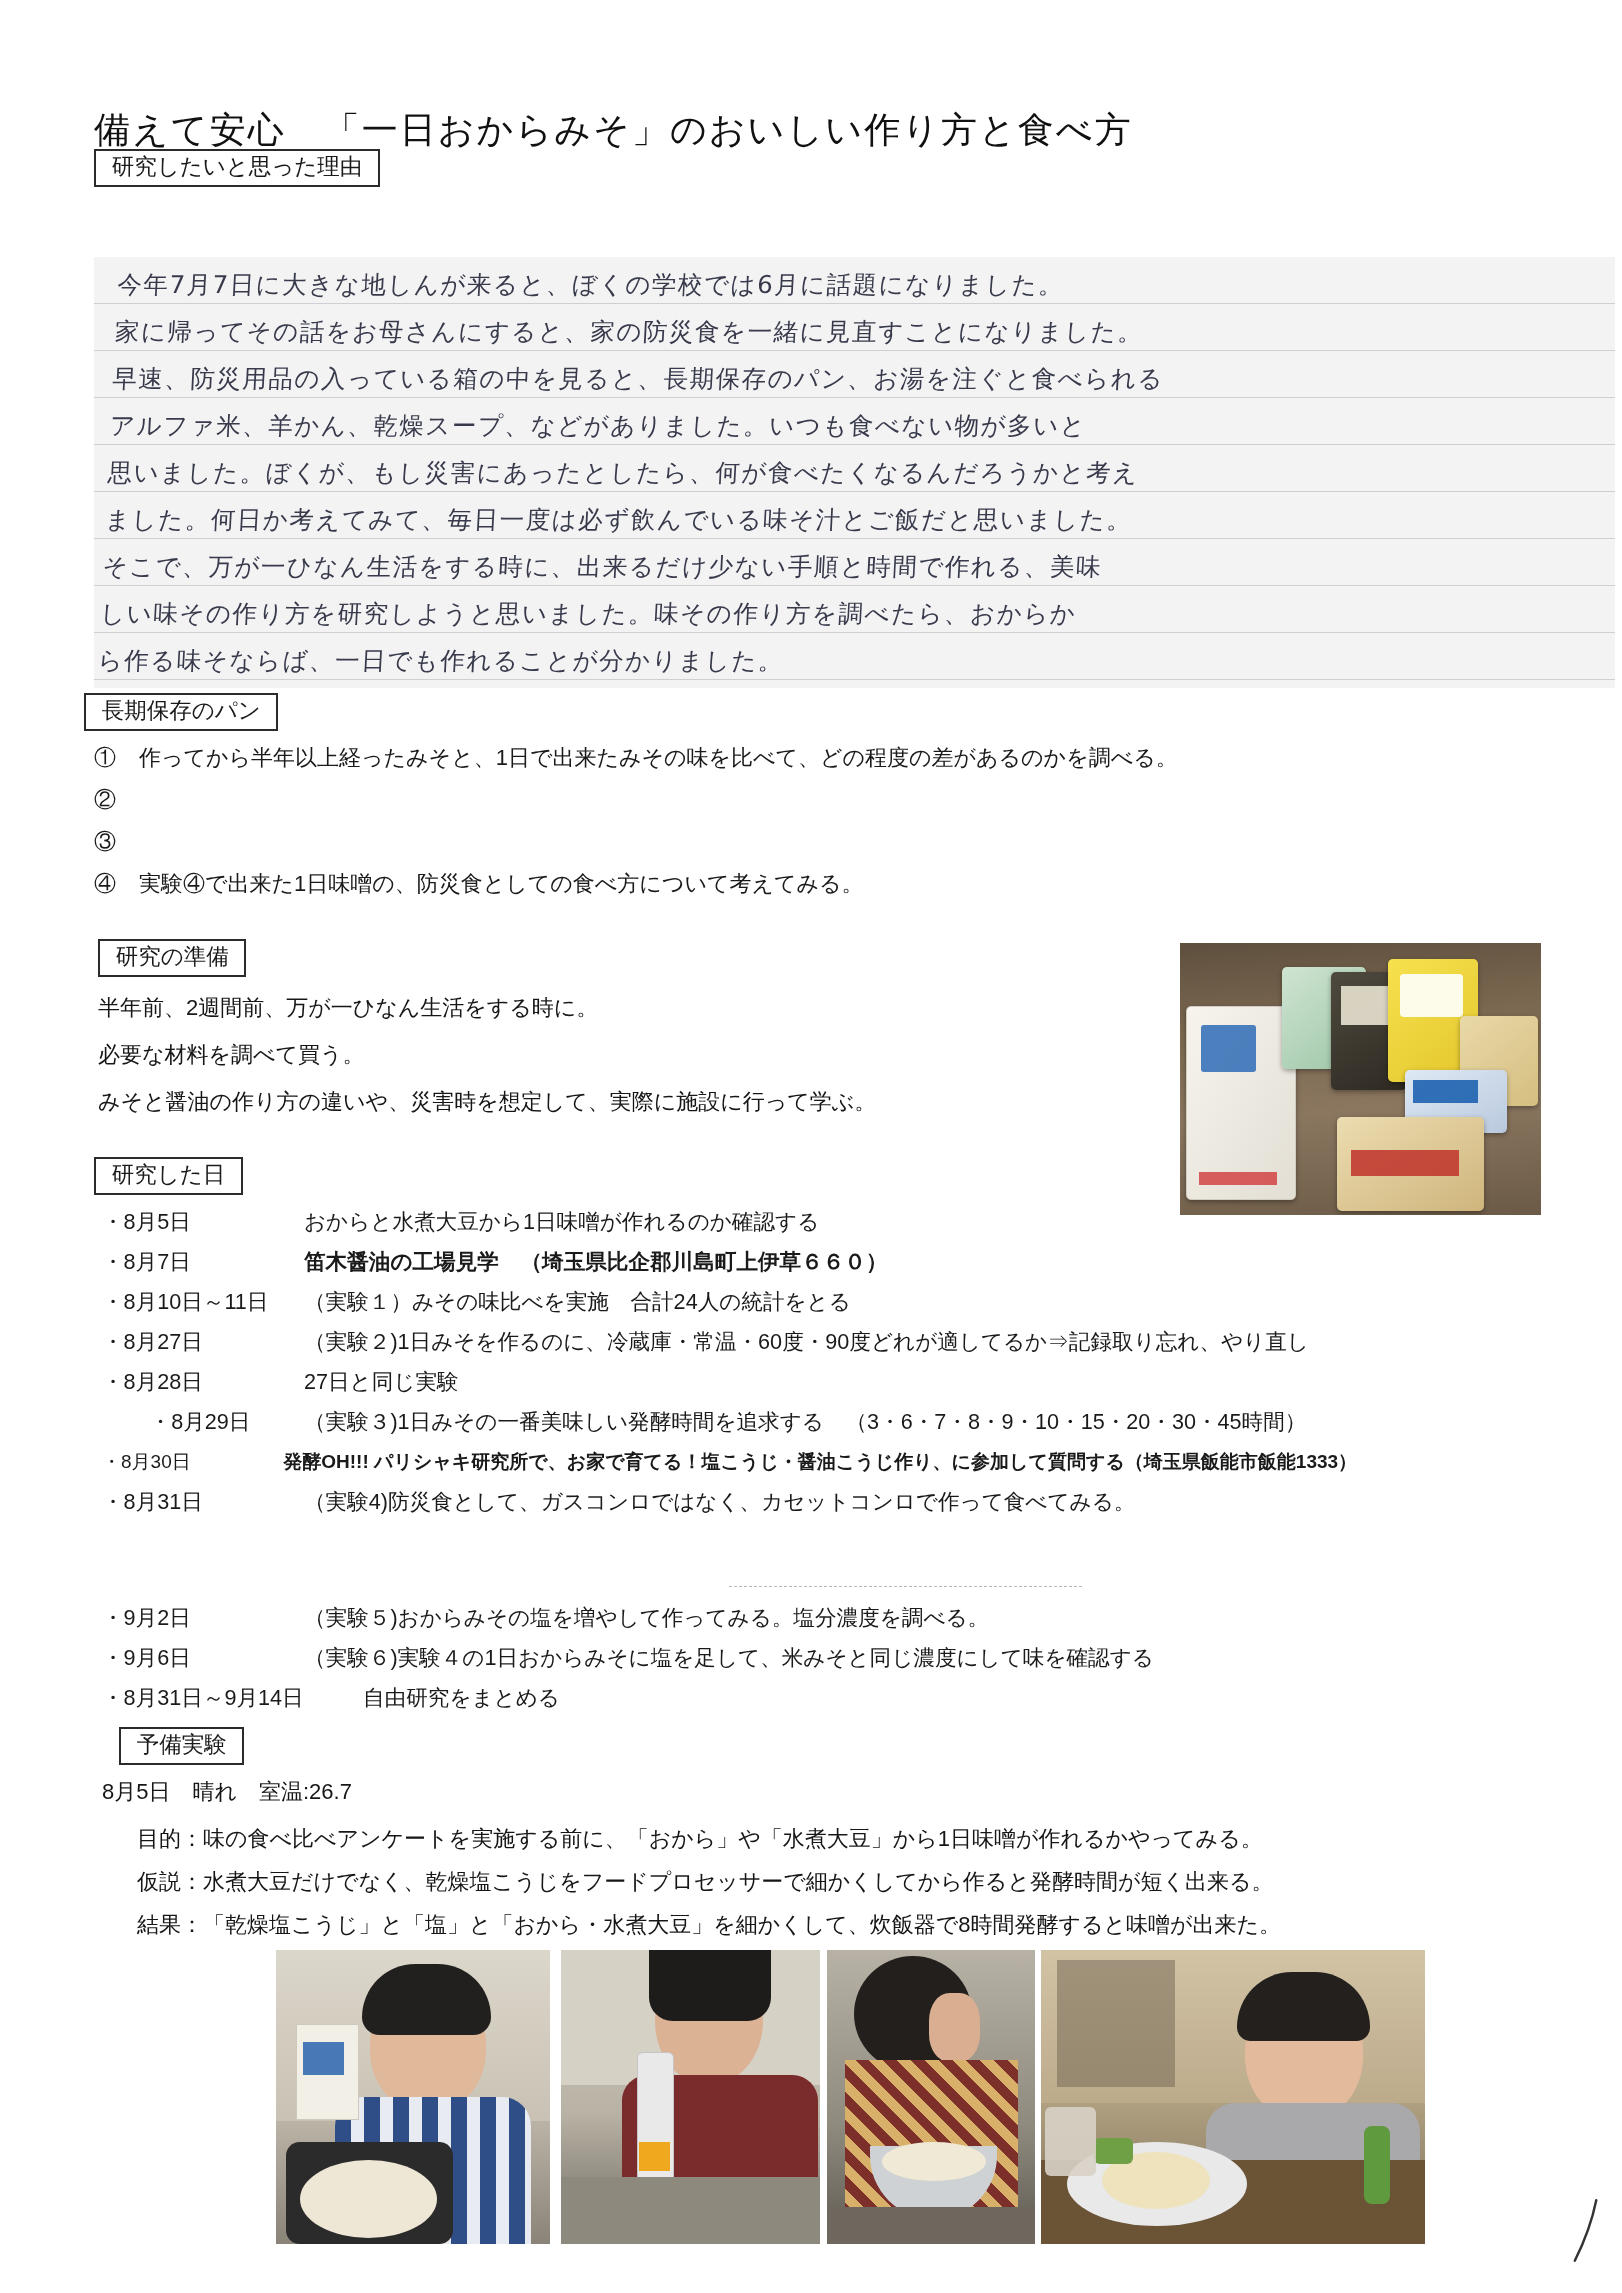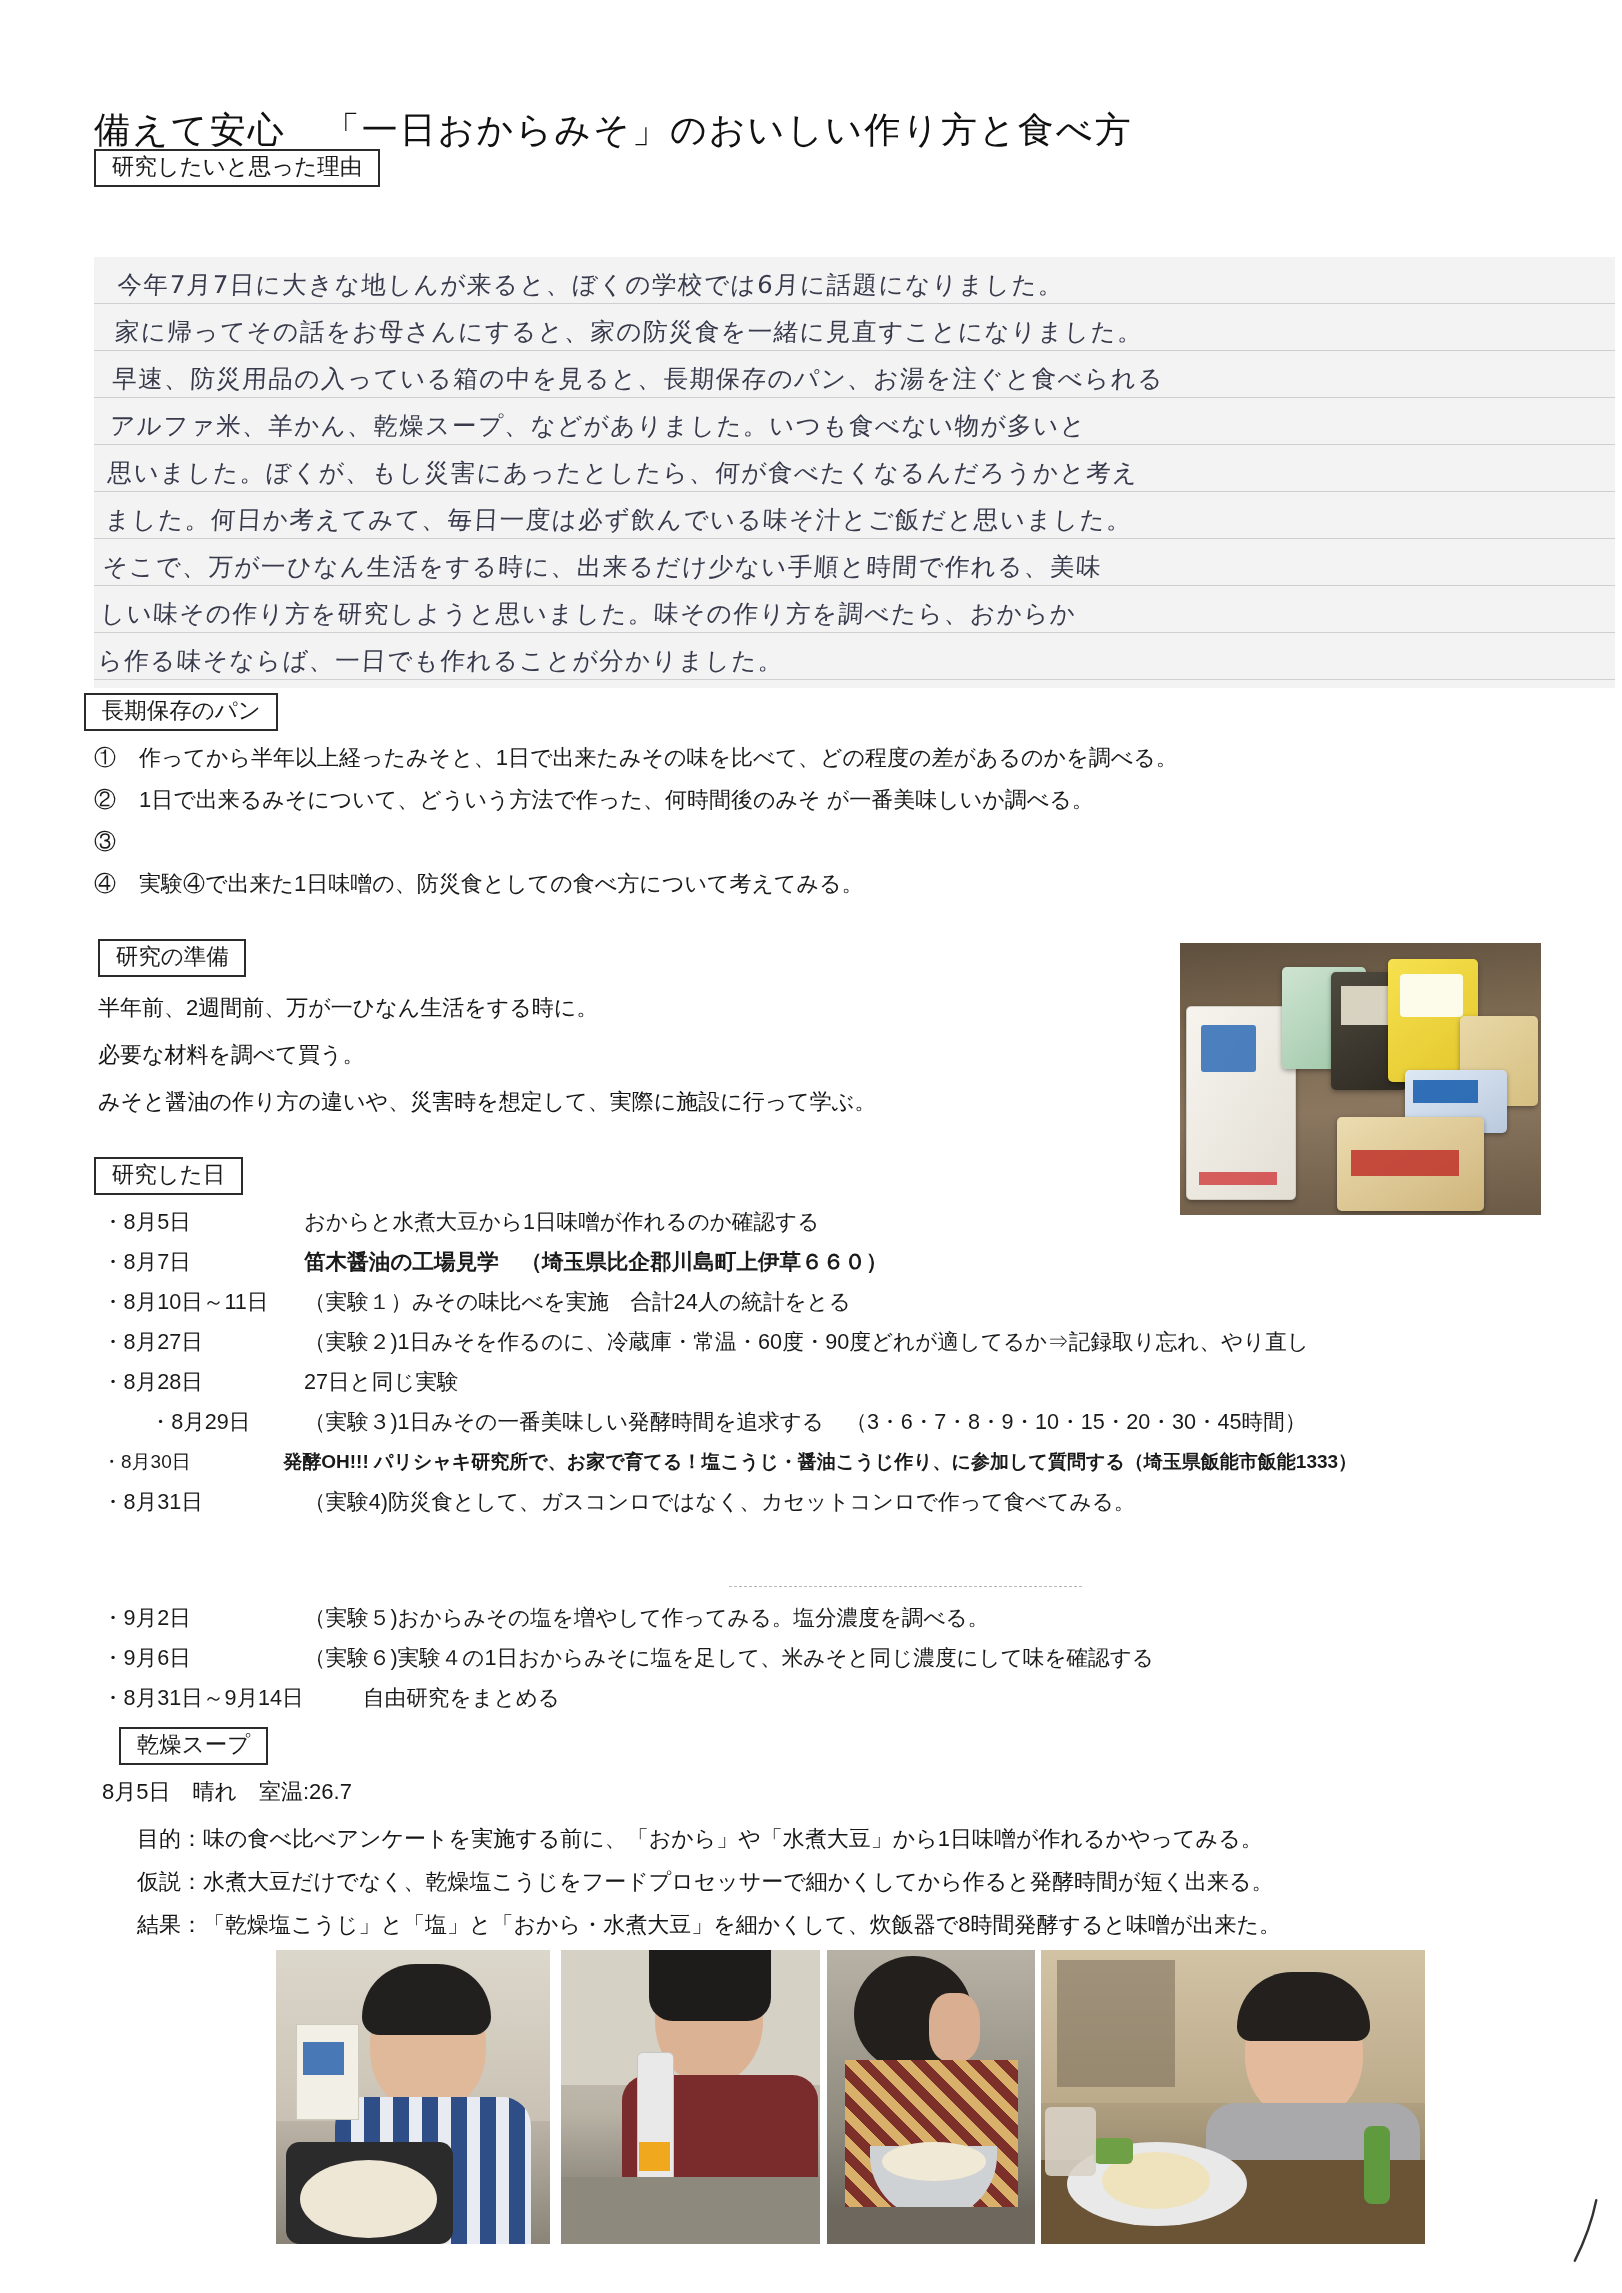--- a/index.html
+++ b/index.html
@@ -177,21 +177,20 @@
 
   <div class="sec-head" style="left:41px; top:693px;">長期保存のパン</div>
 
   <div class="num-list" style="top:737px;">
     <div class="row">
       <span class="marker">①</span>
       <span>作ってから半年以上経ったみそと、1日で出来たみその味を比べて、どの程度の差があるのかを調べる。</span>
     </div>
     <div class="row">
       <span class="marker">②</span>
-      <span>1日で出来るみそについて、どういう方法で作った、何時間後のみそ が一番美味しいか調べる。</span>
     </div>
     <div class="row">
       <span class="marker">③</span>
     </div>
     <div class="row">
       <span class="marker">④</span>
       <span>実験④で出来た1日味噌の、防災食としての食べ方について考えてみる。</span>
     </div>
   </div>
 
@@ -289,21 +288,21 @@
     <div class="row">
       <span class="date" style="width:196px;display:inline-block;">・9月6日</span>
       <span>（実験６)実験４の1日おからみそに塩を足して、米みそと同じ濃度にして味を確認する</span>
     </div>
     <div class="row">
       <span class="date" style="width:255px;display:inline-block;">・8月31日～9月14日</span>
       <span>自由研究をまとめる</span>
     </div>
   </div>
 
-  <div class="sec-head" style="left:76px; top:1727px;">乾燥スープ</div>
+  <div class="sec-head" style="left:76px; top:1727px;">予備実験</div>
 
   <div class="txt" style="left:59px; top:1772px;">8月5日　晴れ　室温:26.7</div>
   <div class="txt" style="left:94px; top:1819px;">目的：味の食べ比べアンケートを実施する前に、「おから」や「水煮大豆」から1日味噌が作れるかやってみる。</div>
   <div class="txt" style="left:94px; top:1862px;">仮説：水煮大豆だけでなく、乾燥塩こうじをフードプロセッサーで細かくしてから作ると発酵時間が短く出来る。</div>
   <div class="txt" style="left:94px; top:1905px;">結果：「乾燥塩こうじ」と「塩」と「おから・水煮大豆」を細かくして、炊飯器で8時間発酵すると味噌が出来た。</div>
 
   <div class="photo rowphoto" style="left:233px; top:1950px; width:274px; height:294px;">
     <div class="inner" style="background:linear-gradient(180deg,#d8d2c5 0%,#cfc8ba 40%,#8a8378 100%);">
       <div style="position:absolute;left:0;top:0;width:100%;height:58%;background:linear-gradient(180deg,#dcd7cb,#c9c2b4);"></div>
 

